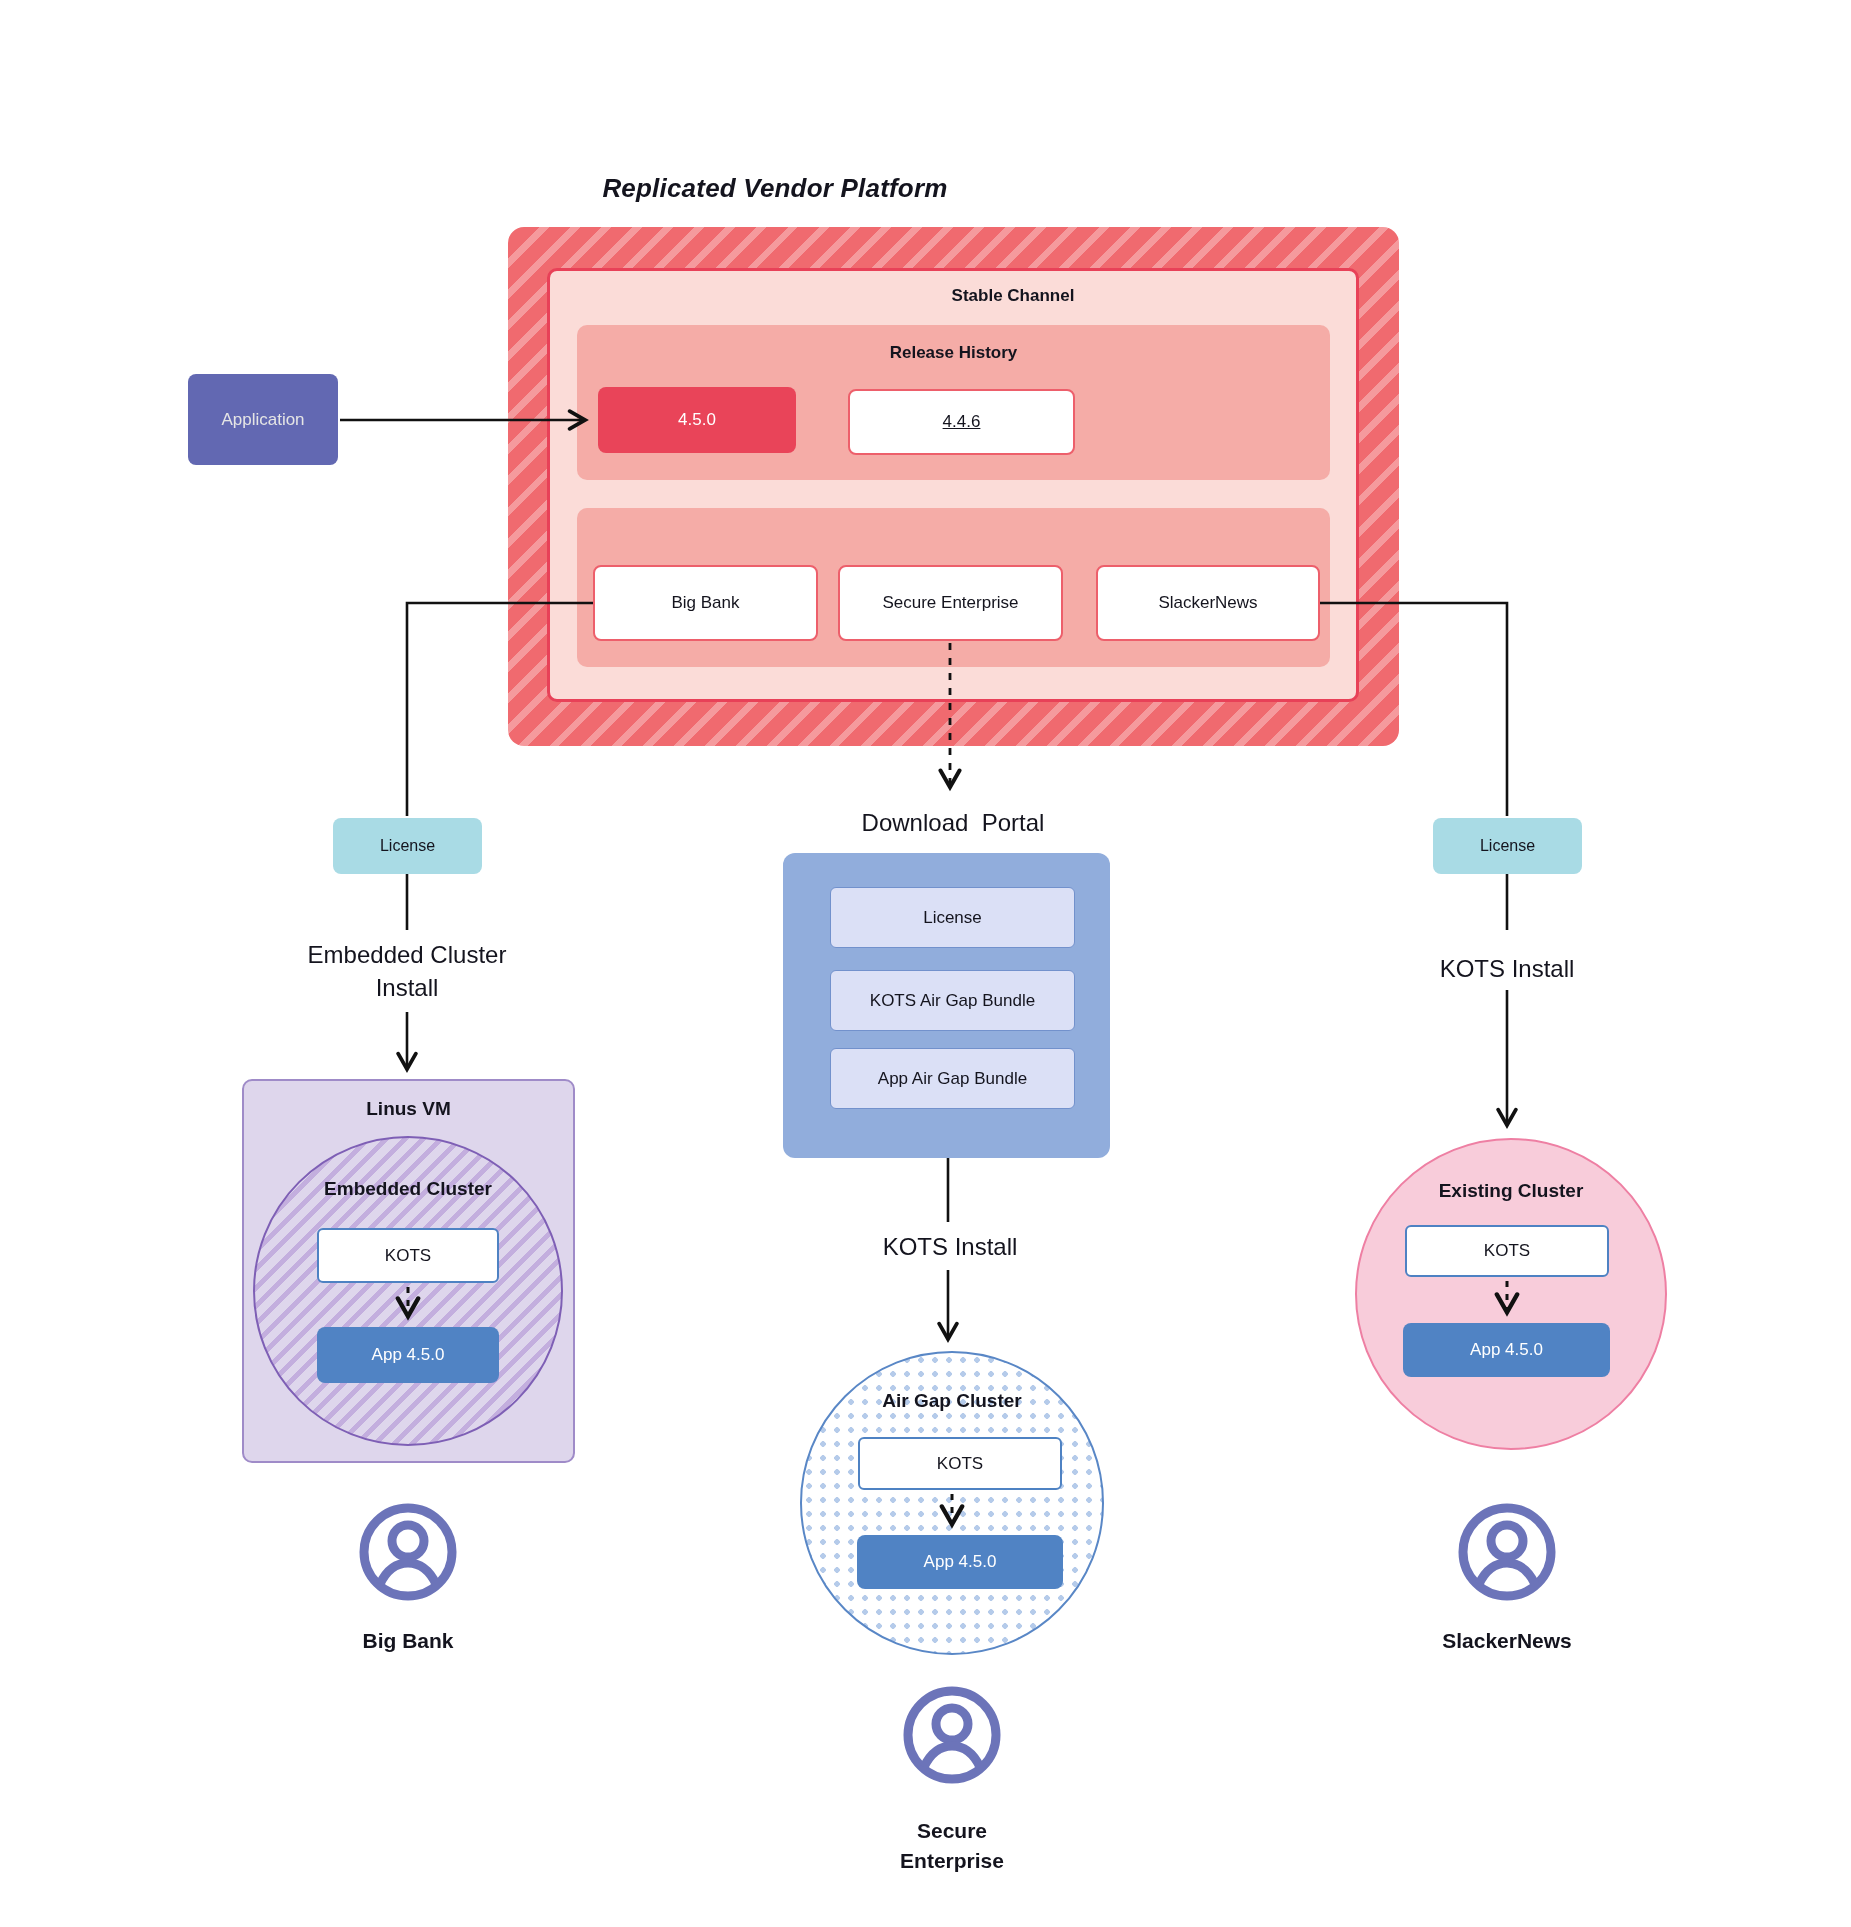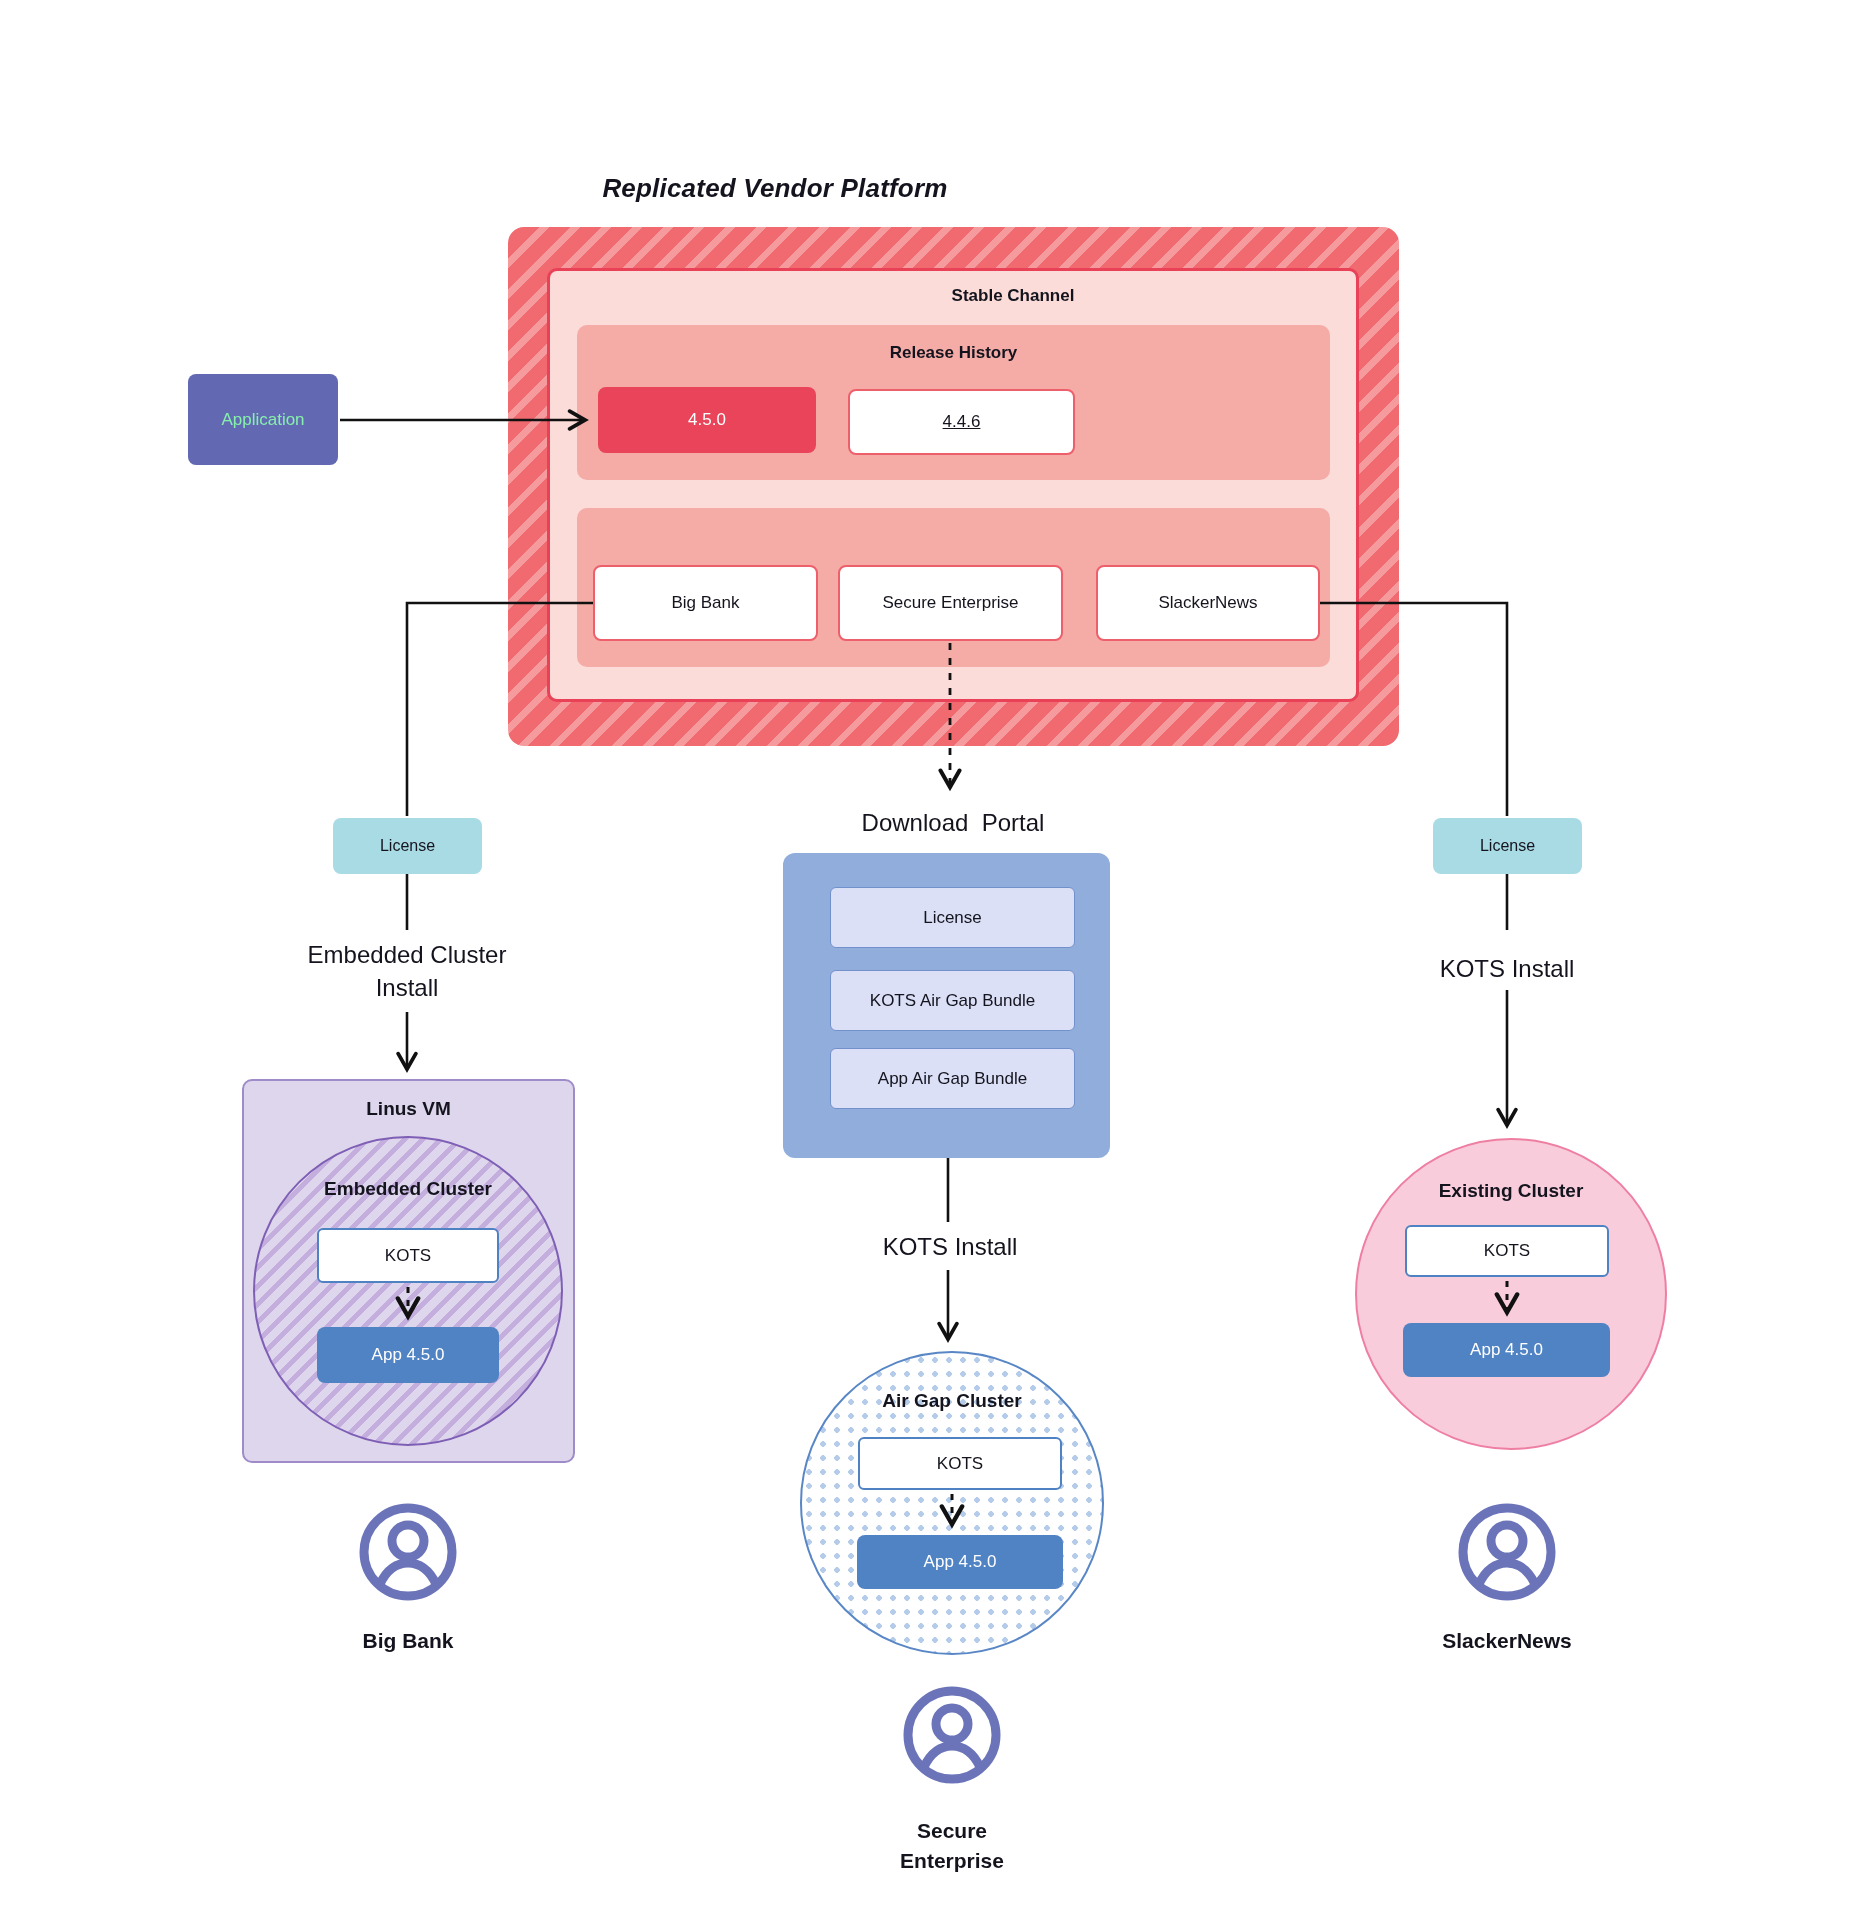--- a/index.html
+++ b/index.html
@@ -22,21 +22,21 @@
     left:547px; top:268px; width:812px; height:434px; border-radius:10px;
     background:#fbdcd8; border:3px solid #e84158;
   }
   .section-label { font-size:17px; font-weight:700; }
   .pink-panel { background:#f5aca7; border-radius:10px; }
   .release-current { background:#e94459; border-radius:8px; color:#fff; font-size:17px; font-weight:400; }
   .release-old { background:#fff; border:2.5px solid #ed5f6b; border-radius:8px; font-size:17px; }
   .customer-box { background:#fff; border:2.5px solid #ed5f6b; border-radius:8px; font-size:17px; }
 
   .application-box { left:188px; top:374px; width:150px; height:91px; background:#6268b2;
-    border-radius:8px; color:#86efac; font-size:17px; }
+    border-radius:8px; color:#e5e5e5; font-size:17px; }
 
   .license-chip { width:149px; height:56px; background:#a9dbe5; border-radius:8px; font-size:16px; }
 
   .flow-label { font-size:24px; font-weight:500; line-height:33px; white-space:pre-line; }
 
   
   .vm-box { left:242px; top:1079px; width:333px; height:384px; background:#ded6ec;
     border:2px solid #9f8bc8; border-radius:10px; }
   .cluster-label { font-size:19px; font-weight:700; }
   .embedded-circle { left:253px; top:1136px; width:310px; height:310px; border-radius:50%;
@@ -71,21 +71,21 @@
 
   <div class="abs center-text diagram-title" style="left:500px; top:172px; width:550px; height:32px;">Replicated Vendor Platform</div>
 
   <div class="abs vendor-box"></div>
 
   <div class="abs stable-box"></div>
   <div class="abs center-text section-label" style="left:547px; top:284px; width:932px; height:24px;">Stable Channel</div>
 
   <div class="abs pink-panel" style="left:577px; top:325px; width:753px; height:155px;"></div>
   <div class="abs center-text section-label" style="left:577px; top:341px; width:753px; height:24px;">Release History</div>
-  <div class="abs center-text release-current" style="left:598px; top:387px; width:218px; height:66px;">4.5.0</div>
+  <div class="abs center-text release-current" style="left:598px; top:387px; width:198px; height:66px;">4.5.0</div>
   <div class="abs center-text release-old" style="left:848px; top:389px; width:227px; height:66px;text-decoration:underline;">4.4.6</div>
 
   <div class="abs pink-panel" style="left:577px; top:508px; width:753px; height:159px;"></div>
   <div class="abs center-text customer-box" style="left:593px; top:565px; width:225px; height:76px;">Big Bank</div>
   <div class="abs center-text customer-box" style="left:838px; top:565px; width:225px; height:76px; line-height:24px; white-space:pre-line;">Secure Enterprise</div>
   <div class="abs center-text customer-box" style="left:1096px; top:565px; width:224px; height:76px;">SlackerNews</div>
 
   <div class="abs center-text application-box">Application</div>
 
   <div class="abs center-text license-chip" style="left:333px; top:818px;">License</div>

